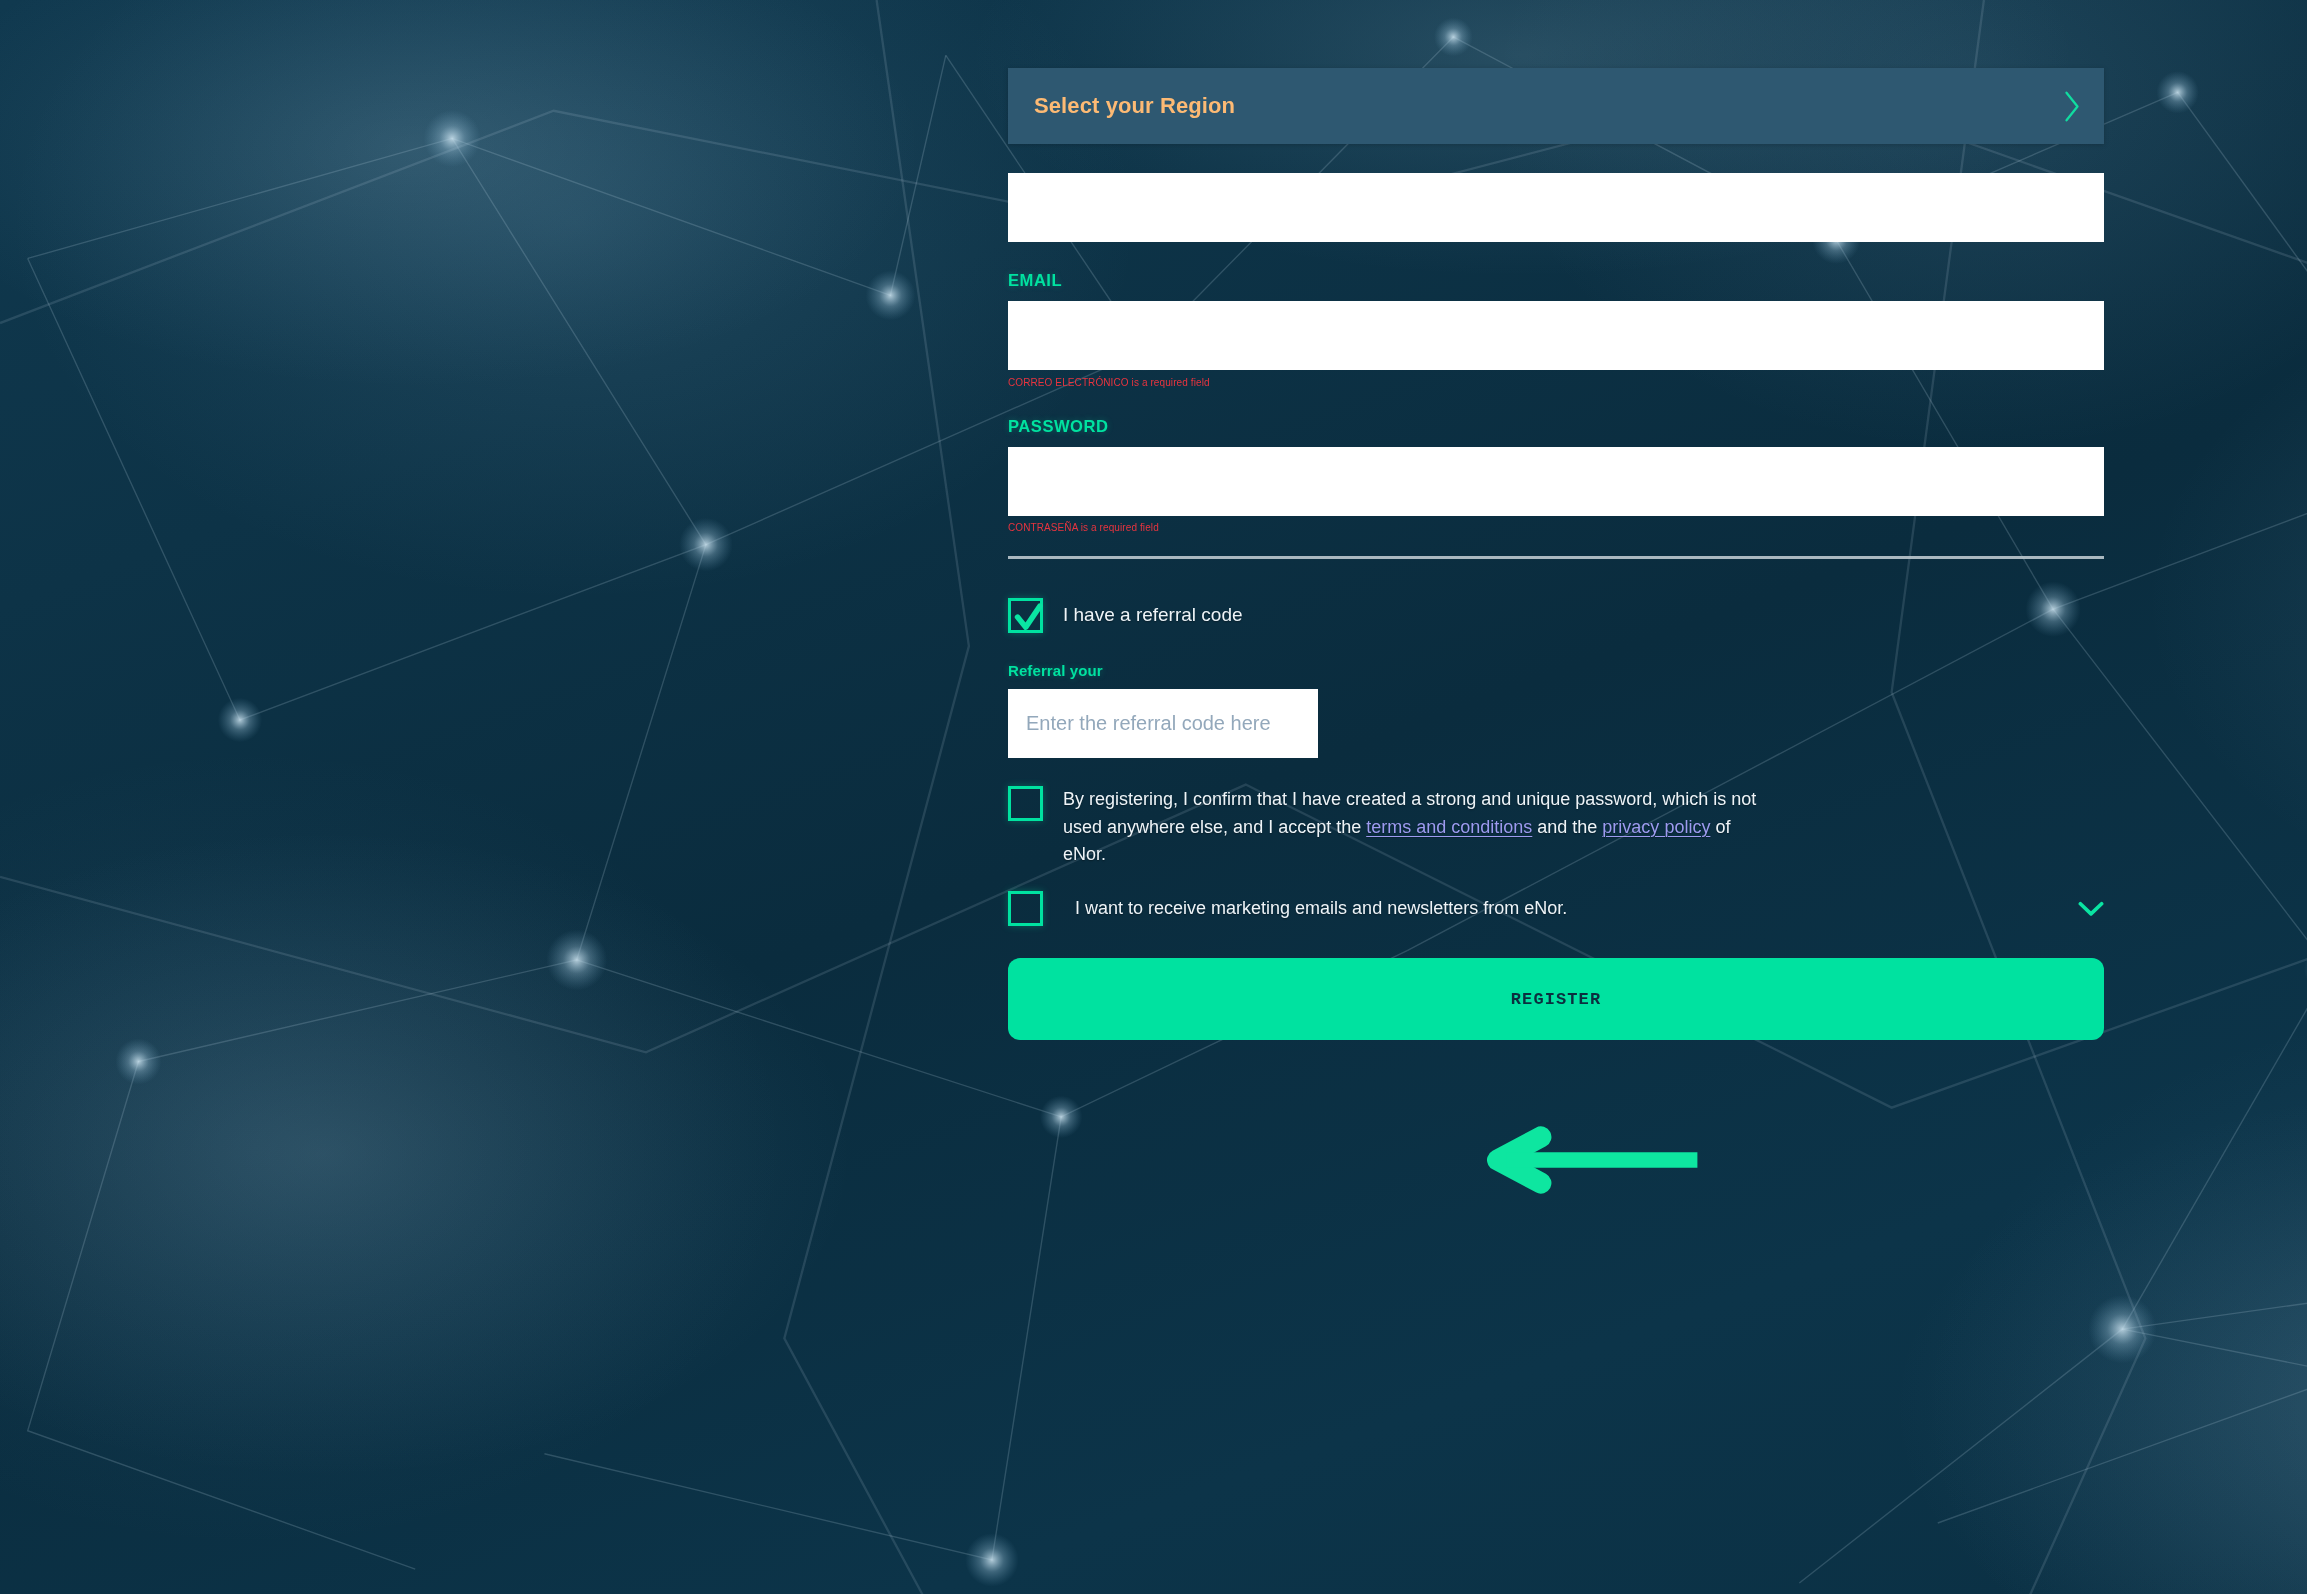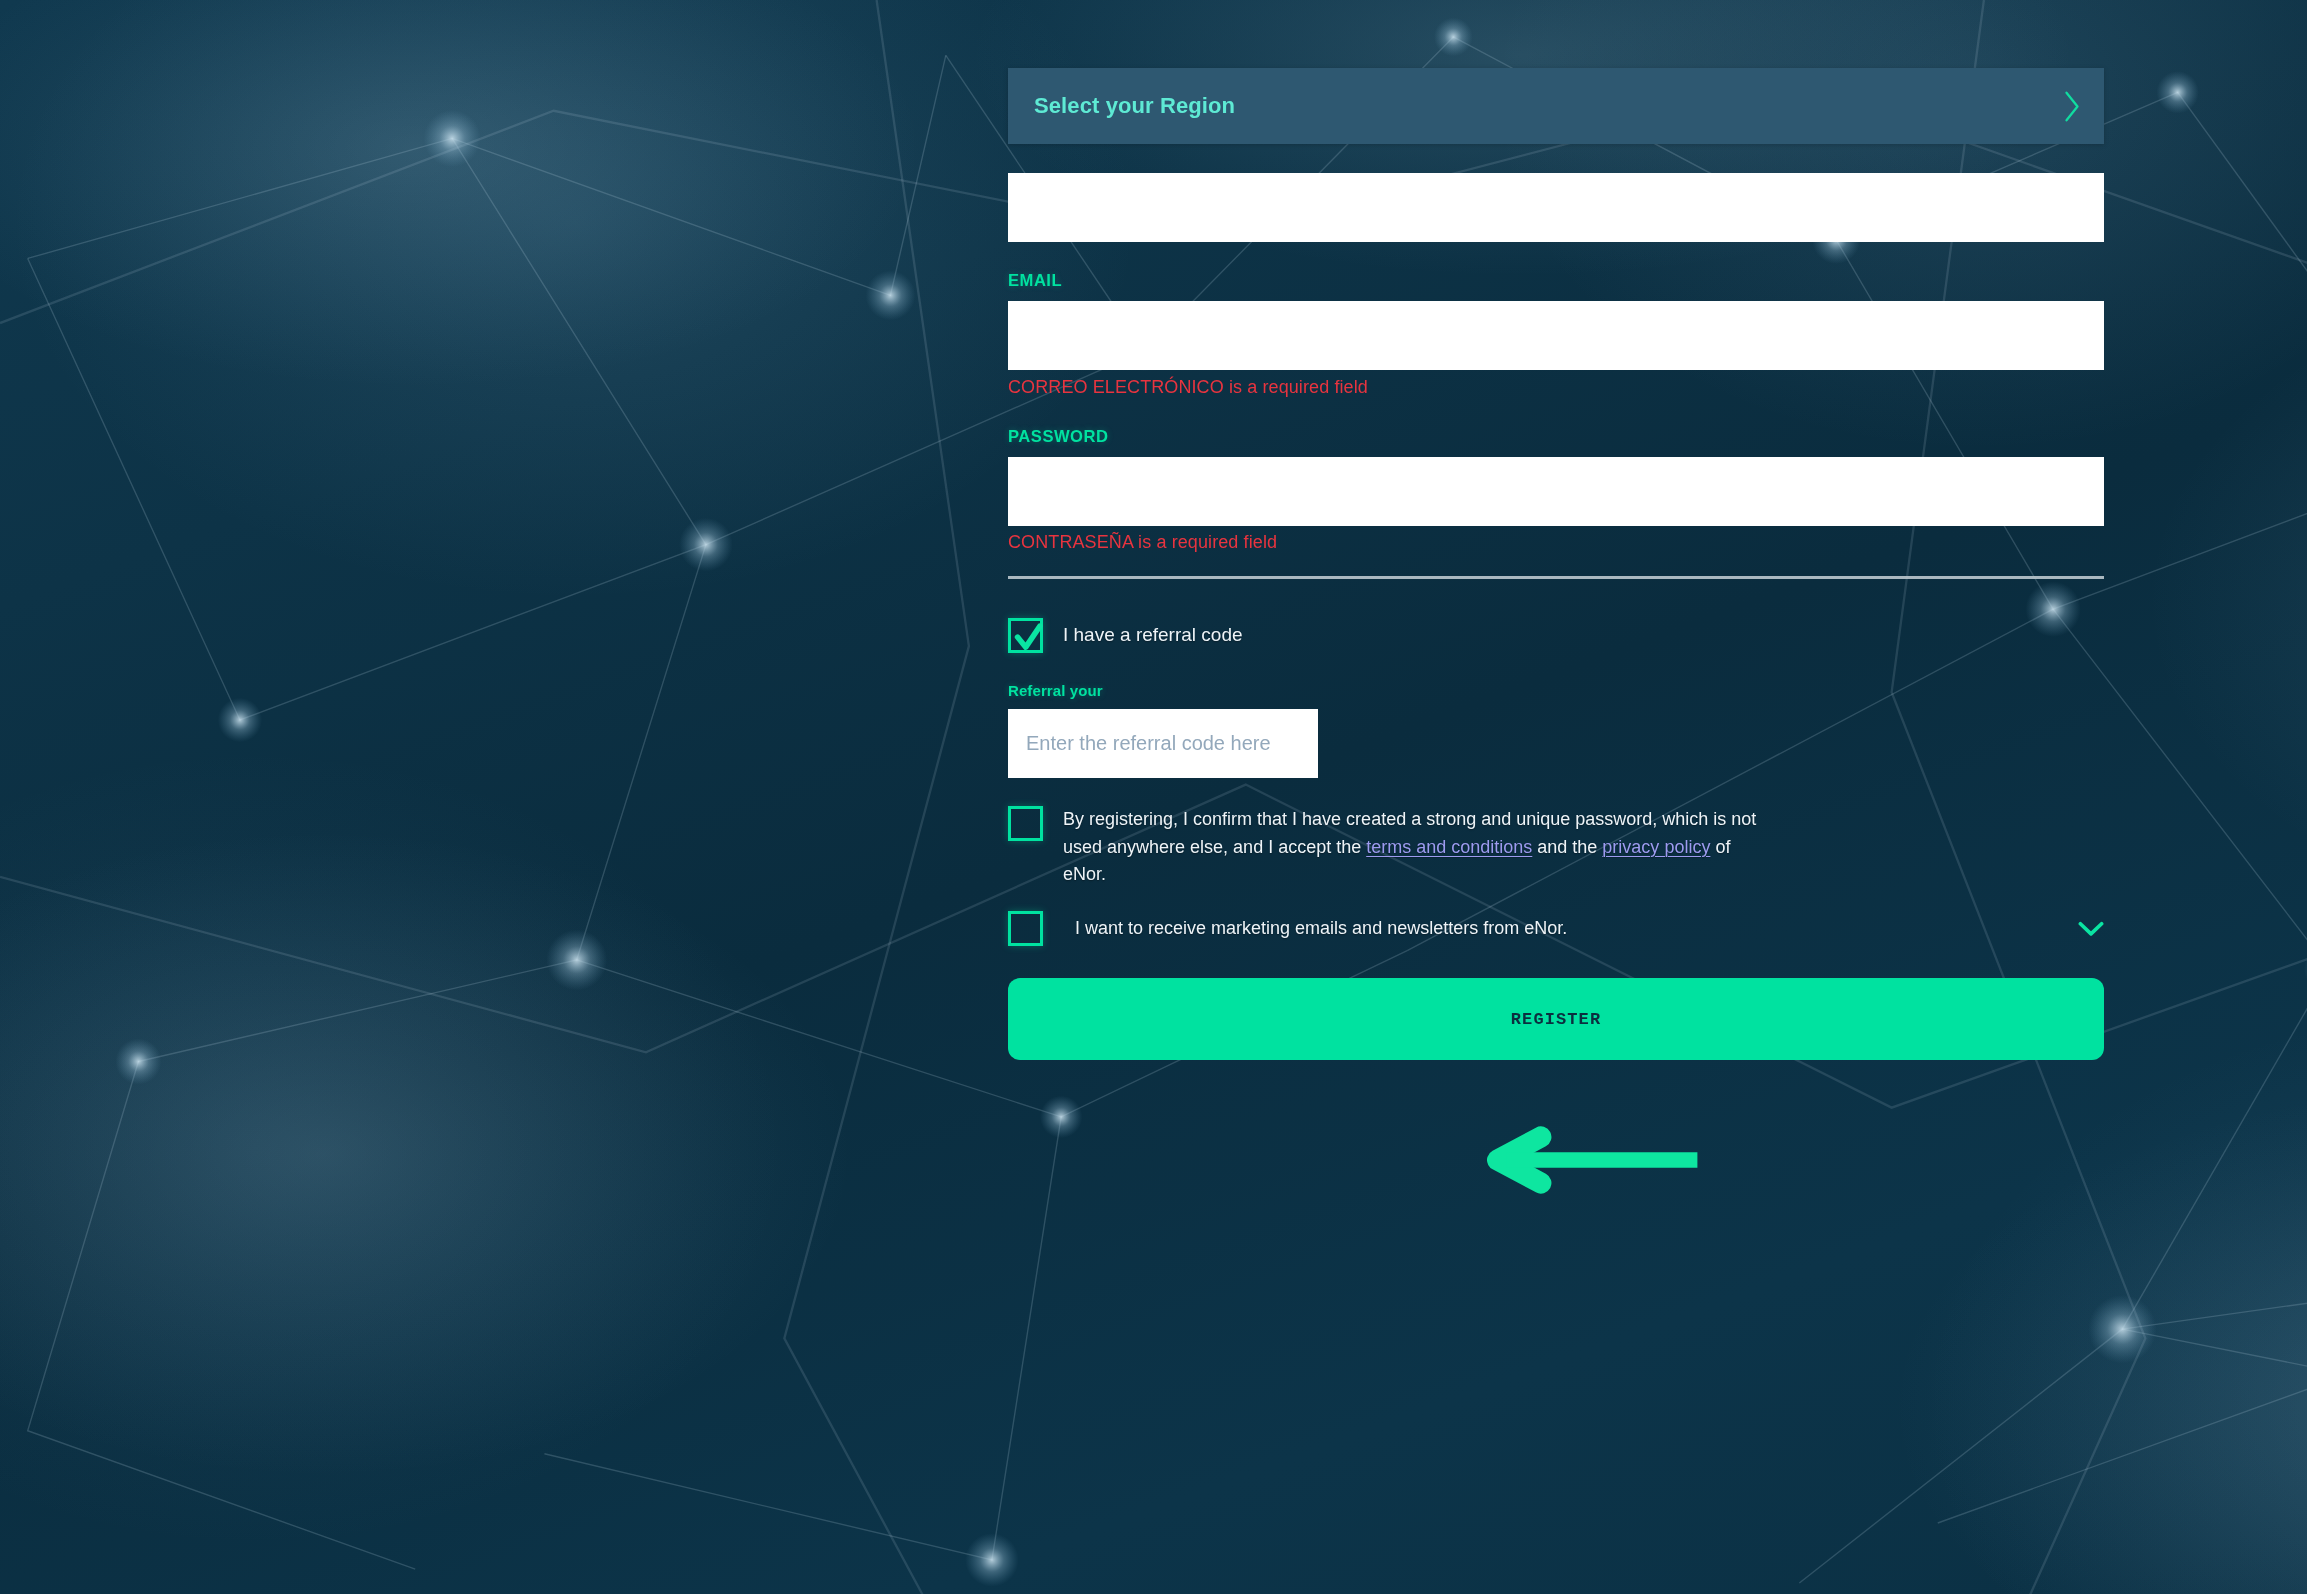--- a/index.html
+++ b/index.html
@@ -41,21 +41,21 @@
     position: relative;
     margin-top: 68px;
     height: 76px;
     background: #2e5871;
     display: flex;
     align-items: center;
     padding: 0 20px 0 26px;
     box-shadow: 0 0.9px 4.6px rgba(0,0,0,0.18);
   }
   .region-bar .label {
-    color: #5eead4;
+    color: #fdba74;
     font-size: 22px;
     font-weight: bold;
     letter-spacing: 0.1px;
     flex: 1;
   }
   .chev-right { width: 24px; height: 33px; flex: 0 0 auto; }
 
   
   .field { margin-top: 29px; }
   .field-label {
@@ -82,21 +82,21 @@
     font-family: "Liberation Sans", sans-serif;
     font-size: 20px;
     color: #404040;
     outline: none;
   }
   .text-input::placeholder { color: #93a8bb; }
 
   .error-msg {
     margin-top: 6.5px;
     color: #e8343f;
-    font-size: 18px;
+    font-size: 10px;
     letter-spacing: 0.1px;
   }
 
   
   .divider {
     margin-top: 23px;
     height: 2.8px;
     background: #b9c4cb;
     opacity: 0.92;
   }

